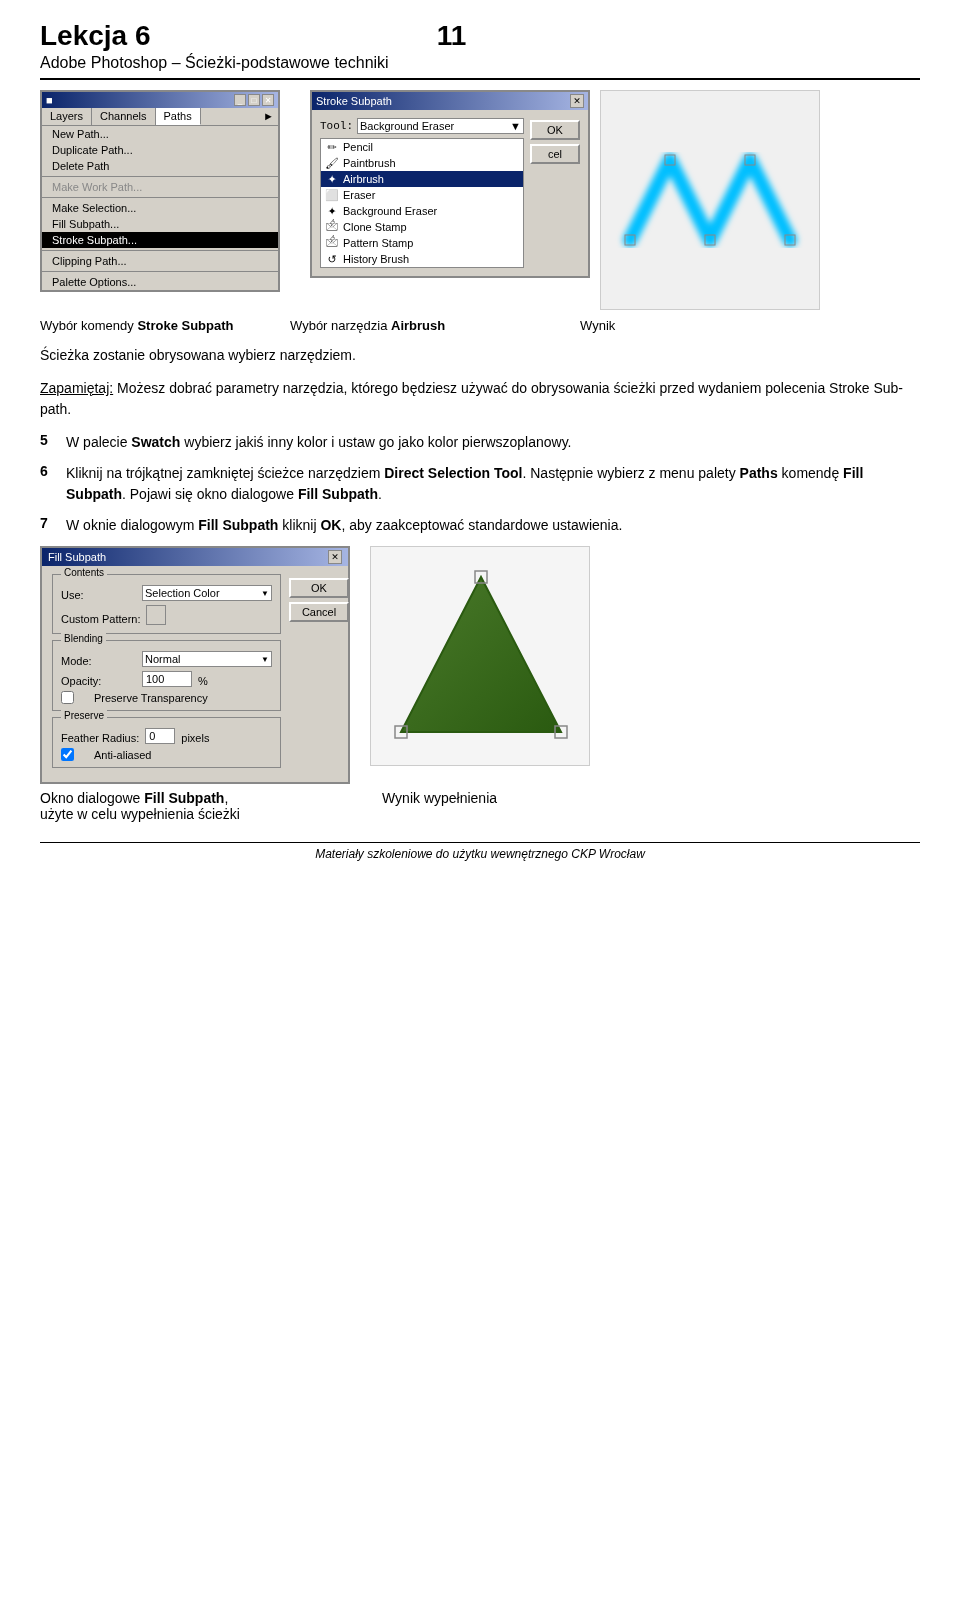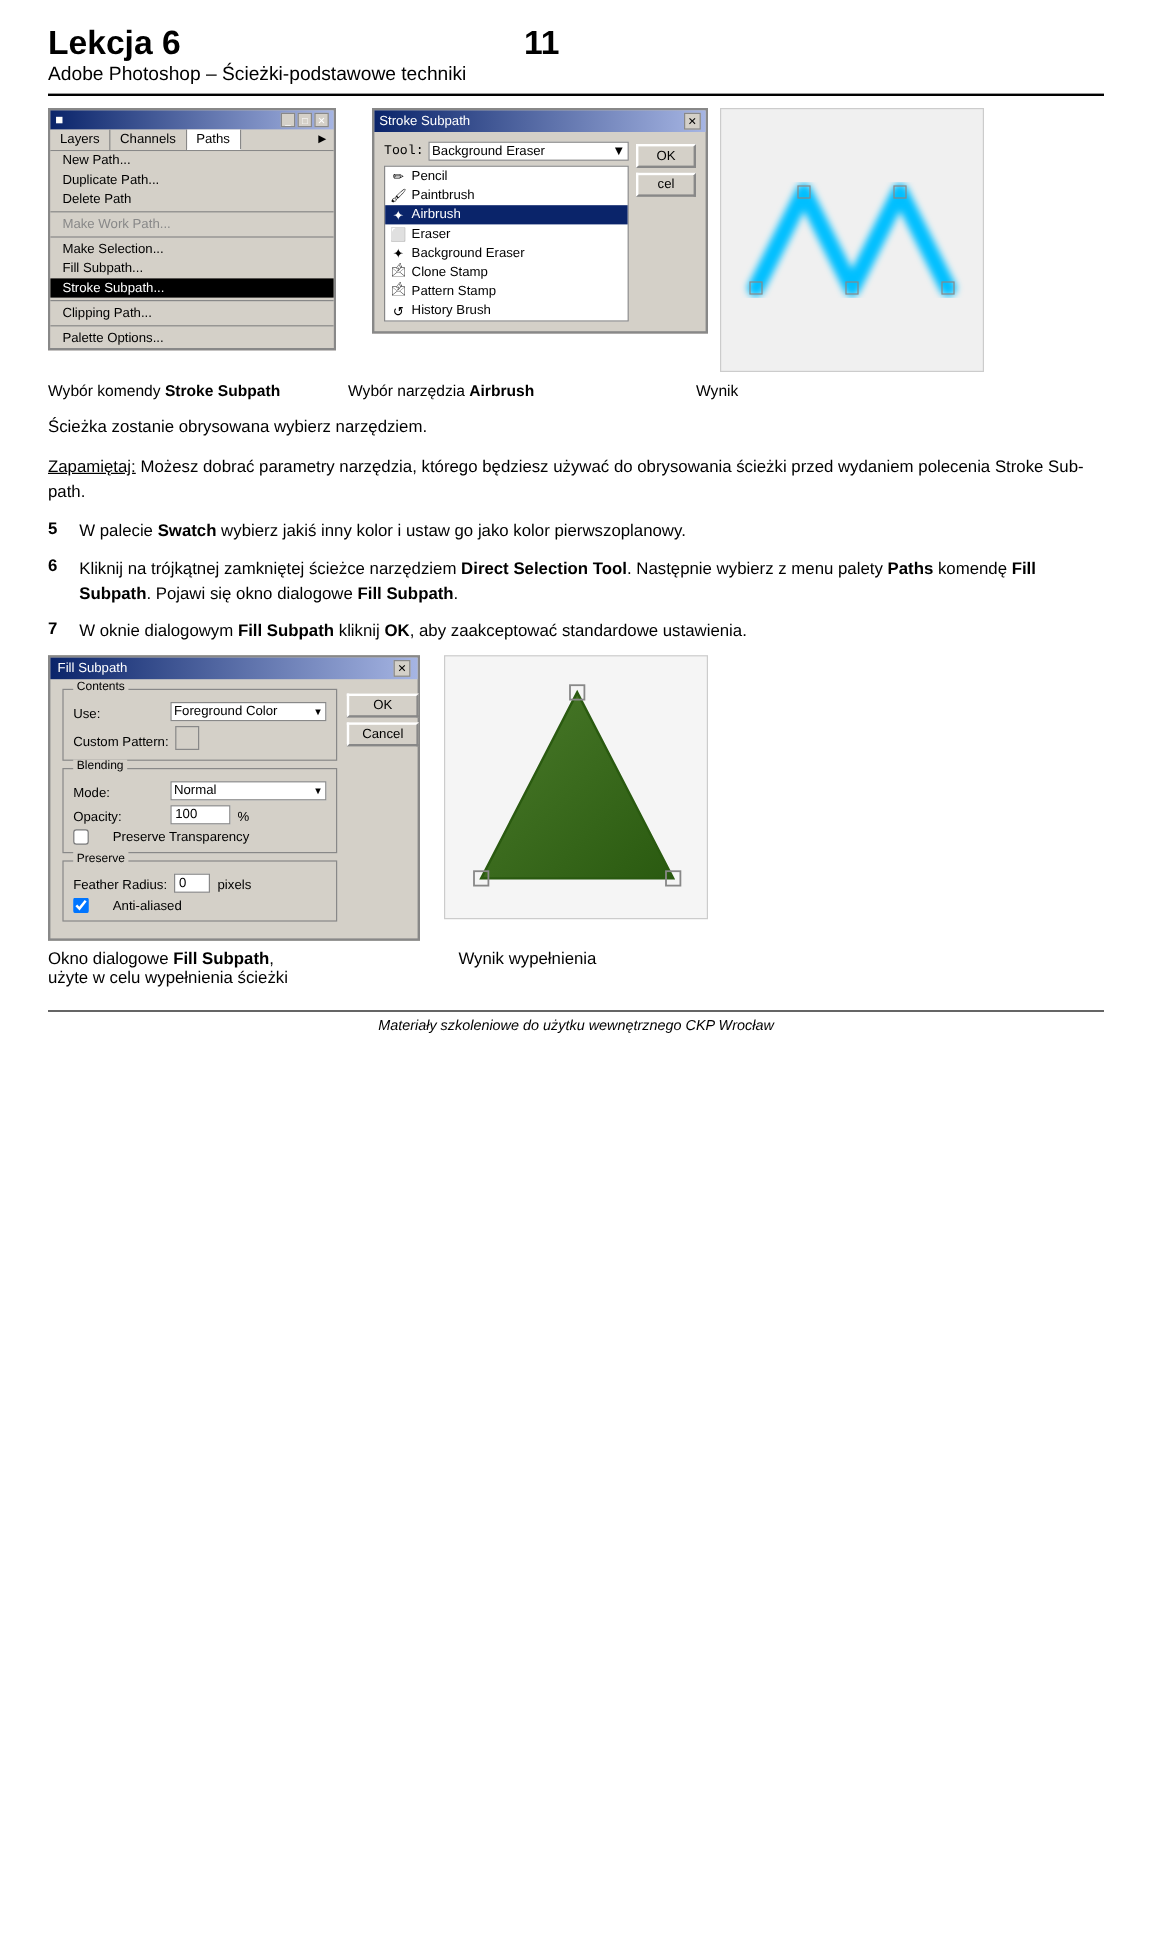--- a/index.html
+++ b/index.html
@@ -577,21 +577,21 @@
         <div class="fill-dialog-body">
           <div style="display:flex; gap:8px;">
             <div style="flex:1;">
 
               <div class="fill-section-group">
                 <div class="fill-section-title">Contents</div>
                 <div style="margin-top:6px;">
                   <div class="fill-row">
                     <span class="fill-label">Use:</span>
                     <div class="fill-select">
-                      <span>Foreground Color</span>
+                      <span>Selection Color</span>
                       <span class="fill-select-arrow">▼</span>
                     </div>
                   </div>
                   <div class="fill-row">
                     <span class="fill-label">Custom Pattern:</span>
                     <div class="fill-color-box"></div>
                   </div>
                 </div>
               </div>
 

